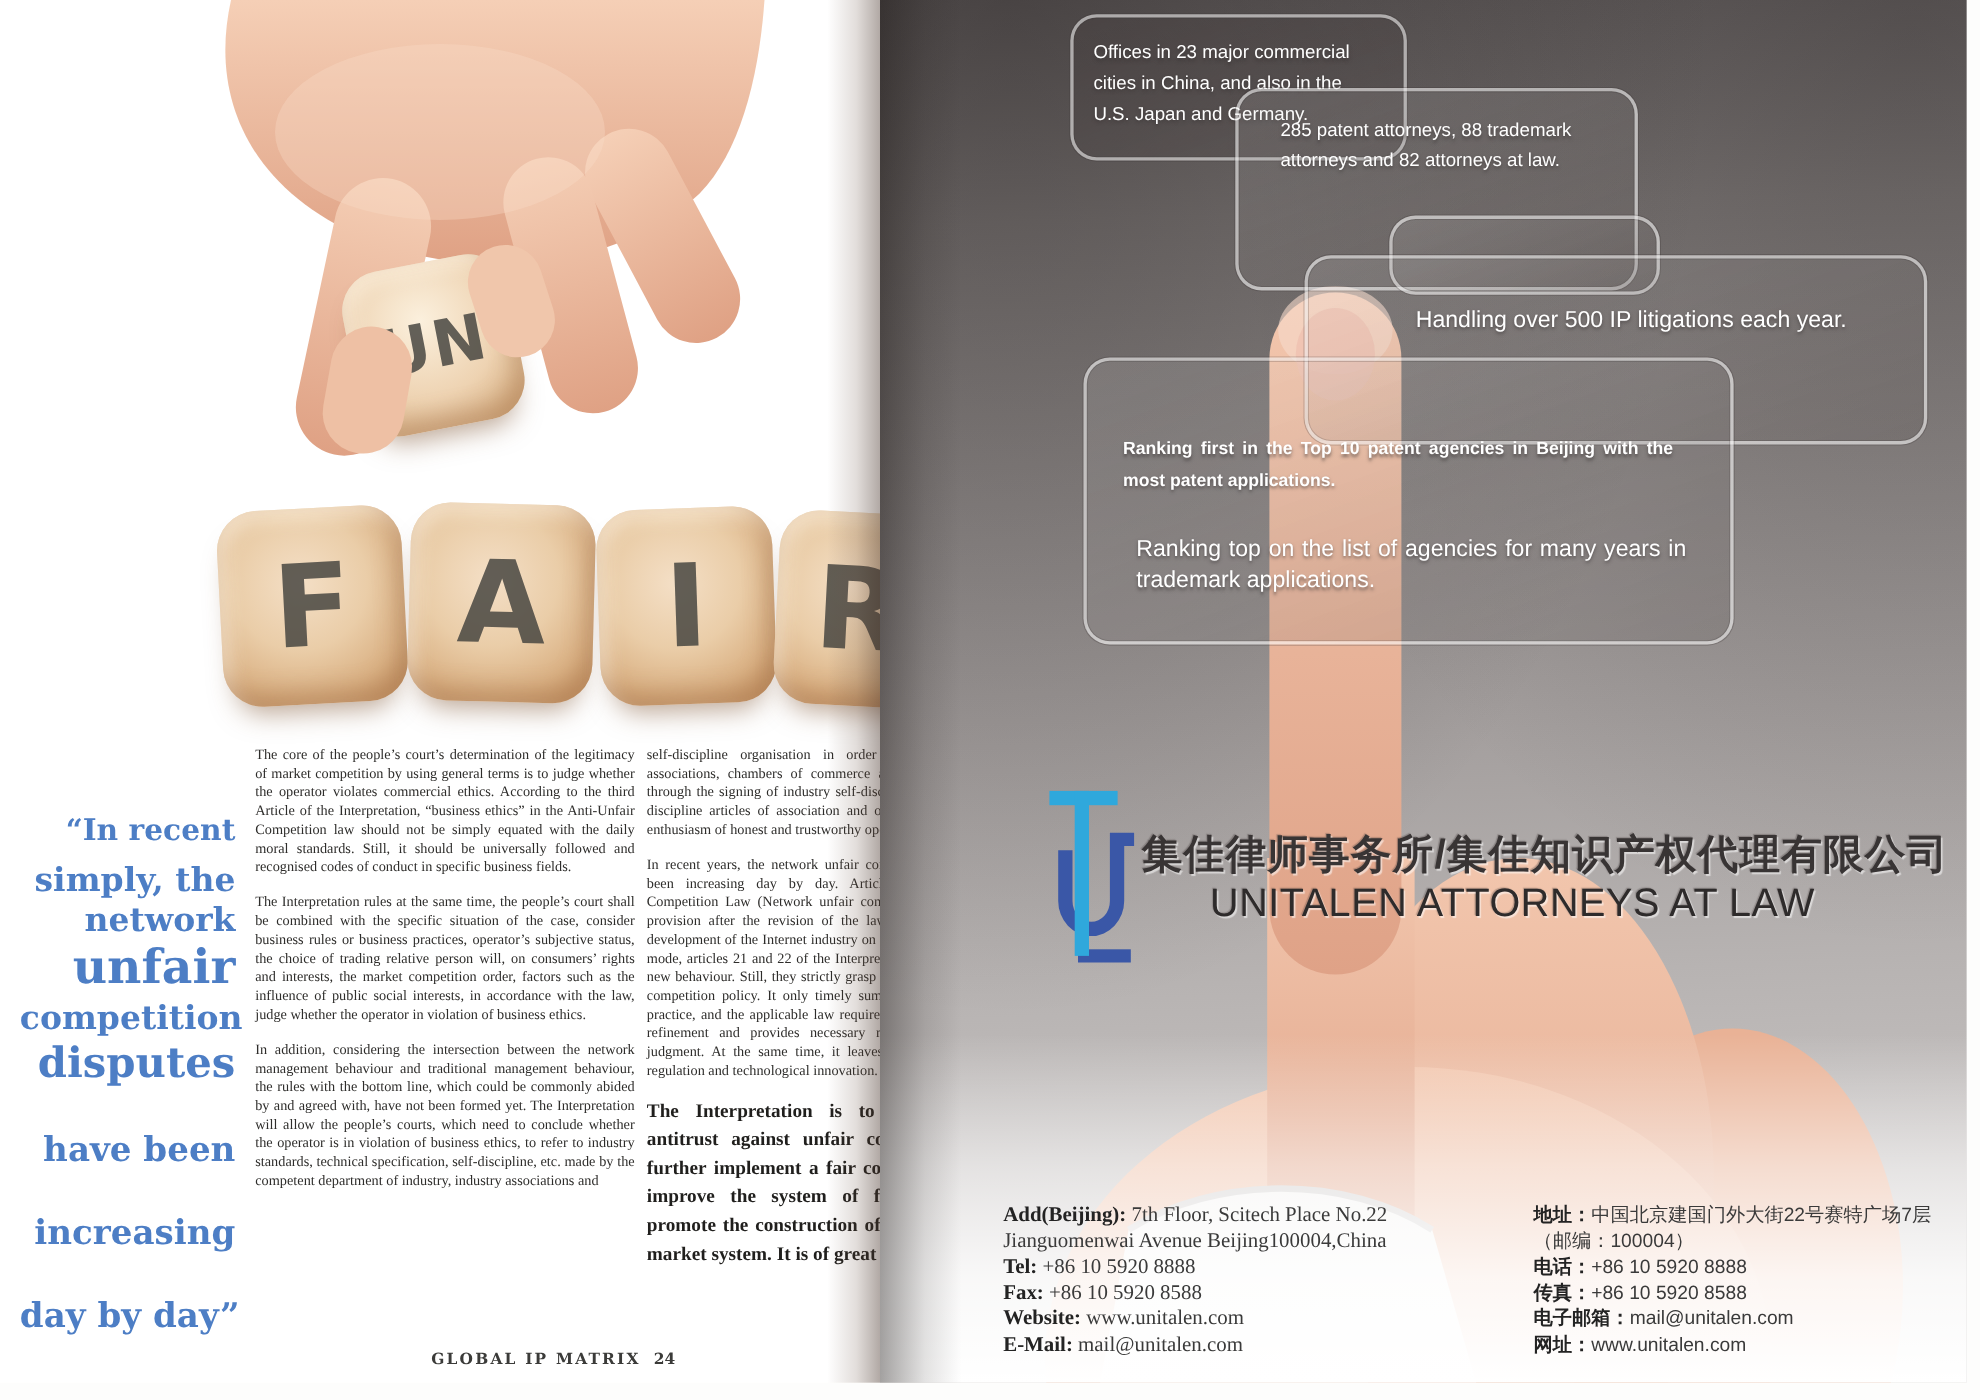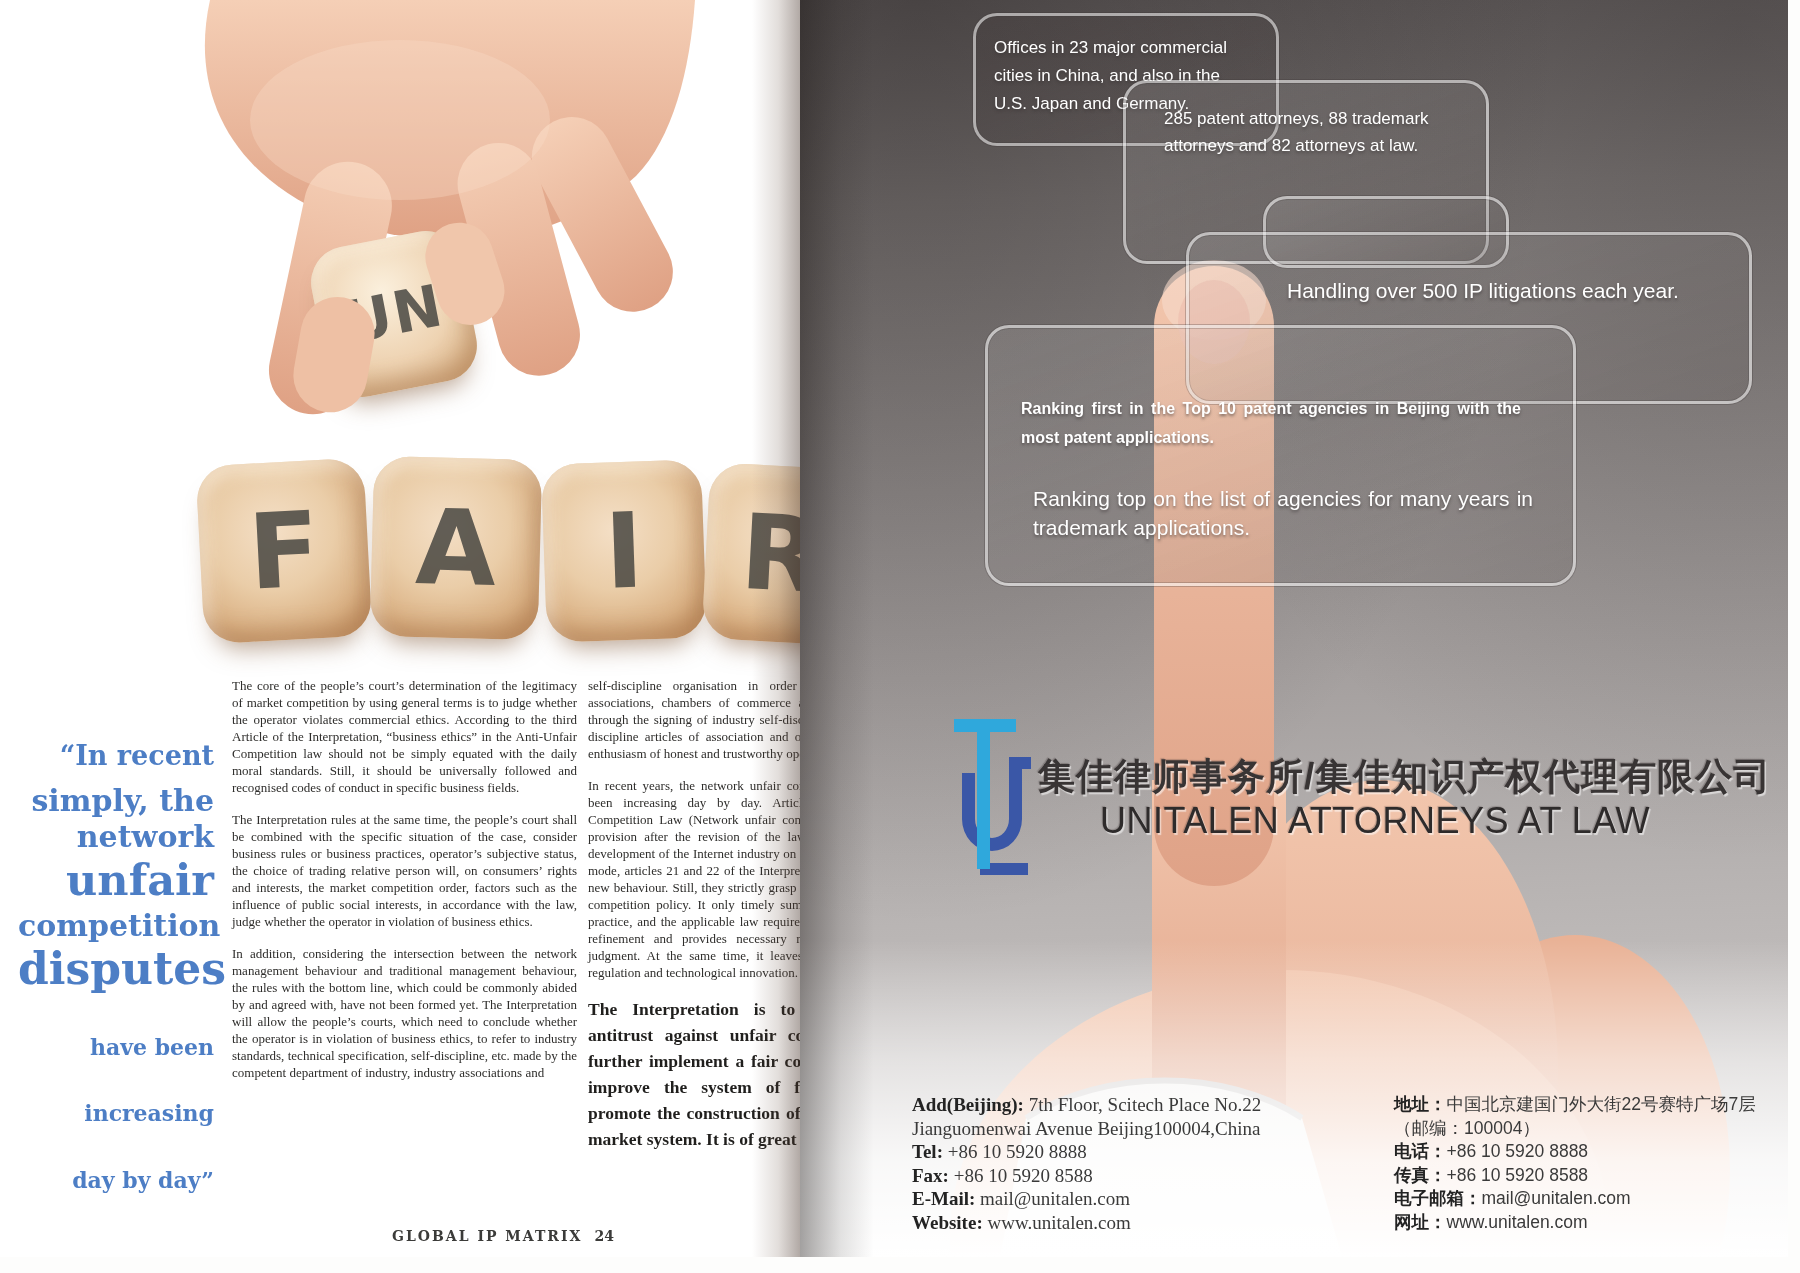--- a/index.html
+++ b/index.html
@@ -12,22 +12,22 @@
        box-shadow:inset -7px -12px 20px rgba(150,95,55,.35), inset 7px 9px 16px rgba(255,246,232,.6),
                   0 18px 24px -12px rgba(120,75,40,.5);}
   .die .ltr{font-family:"DejaVu Sans",sans-serif;font-weight:bold;color:#45443f;opacity:.83;}
   #die-un{background:radial-gradient(circle at 45% 34%, #fbf0dd 0%, #eed3b2 55%, #d9b286 88%);}
   .pq{position:absolute;left:18px;top:742px;width:196px;text-align:right;color:#4d7ec5;
       font-family:"DejaVu Serif",serif;font-weight:bold;line-height:1.02;}
   .pq div{white-space:nowrap;}
   .pq .s27{font-size:27px;margin-bottom:16px;}
   .pq .s30{font-size:30px;margin-bottom:6px;}
   .pq .s44{font-size:43px;margin-bottom:8px;}
-  .pq .s38{font-size:44px;margin-bottom:8px;}
-  .pq .s31{font-size:22px;margin-bottom:6px;margin-top:44px;}
+  .pq .s38{font-size:38px;margin-bottom:8px;}
+  .pq .s31{font-size:31px;margin-bottom:6px;margin-top:44px;}
   .col{position:absolute;top:677px;font-family:"Liberation Serif",serif;font-size:13px;line-height:17px;
        text-align:justify;color:#2e2d2b;}
   .col p{margin:0 0 15px 0;}
   #col-1{left:232px;width:345px;}
   #col-2{left:588px;width:340px;}
   .bold-para{font-size:17.5px;line-height:26px;font-weight:bold;color:#201f1d;margin-top:4px;}
   #footer-line{position:absolute;left:392px;top:1228px;display:flex;align-items:baseline;gap:12px;
        font-family:"DejaVu Serif",serif;font-weight:bold;color:#3b3b39;}
   #footer-line .mag{font-size:14px;letter-spacing:2px;}
   #footer-line .pg{font-size:14px;}
@@ -190,22 +190,22 @@
     </svg>
 
     <div class="brand-zh">集佳律师事务所/集佳知识产权代理有限公司</div>
     <div class="brand-en">UNITALEN ATTORNEYS AT LAW</div>
 
     <div class="contact" id="contact-en">
       <div><span class="lbl">Add(Beijing):</span> <span>7th Floor, Scitech Place No.22</span></div>
       <div><span>Jianguomenwai Avenue Beijing100004,China</span></div>
       <div><span class="lbl">Tel:</span> <span>+86 10 5920 8888</span></div>
       <div><span class="lbl">Fax:</span> <span>+86 10 5920 8588</span></div>
+      <div><span class="lbl">Website:</span> <span>www.unitalen.com</span></div>
       <div><span class="lbl">E-Mail:</span> <span>mail@unitalen.com</span></div>
-      <div><span class="lbl">Website:</span> <span>www.unitalen.com</span></div>
     </div>
     <div class="contact" id="contact-zh">
       <div><span class="lbl">地址：</span><span>中国北京建国门外大街22号赛特广场7层</span></div>
       <div><span>（邮编：100004）</span></div>
       <div><span class="lbl">电话：</span><span>+86 10 5920 8888</span></div>
       <div><span class="lbl">传真：</span><span>+86 10 5920 8588</span></div>
       <div><span class="lbl">电子邮箱：</span><span>mail@unitalen.com</span></div>
       <div><span class="lbl">网址：</span><span>www.unitalen.com</span></div>
     </div>
   </div>

